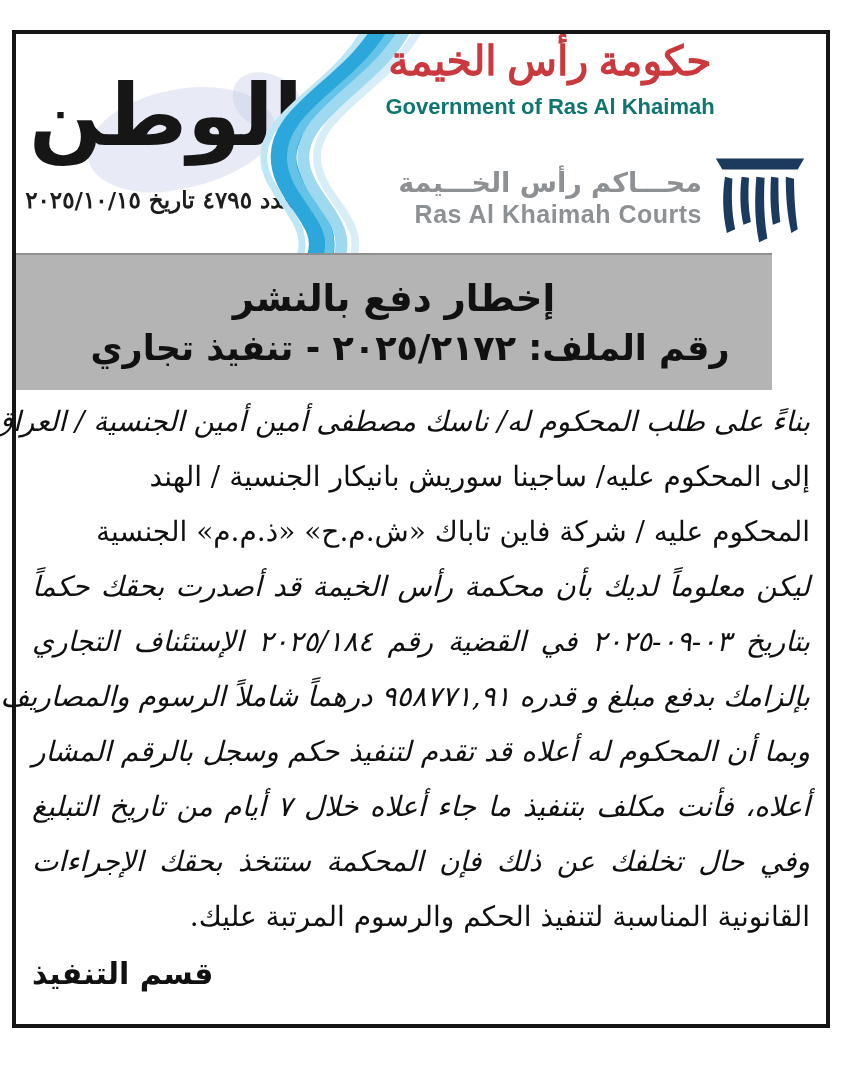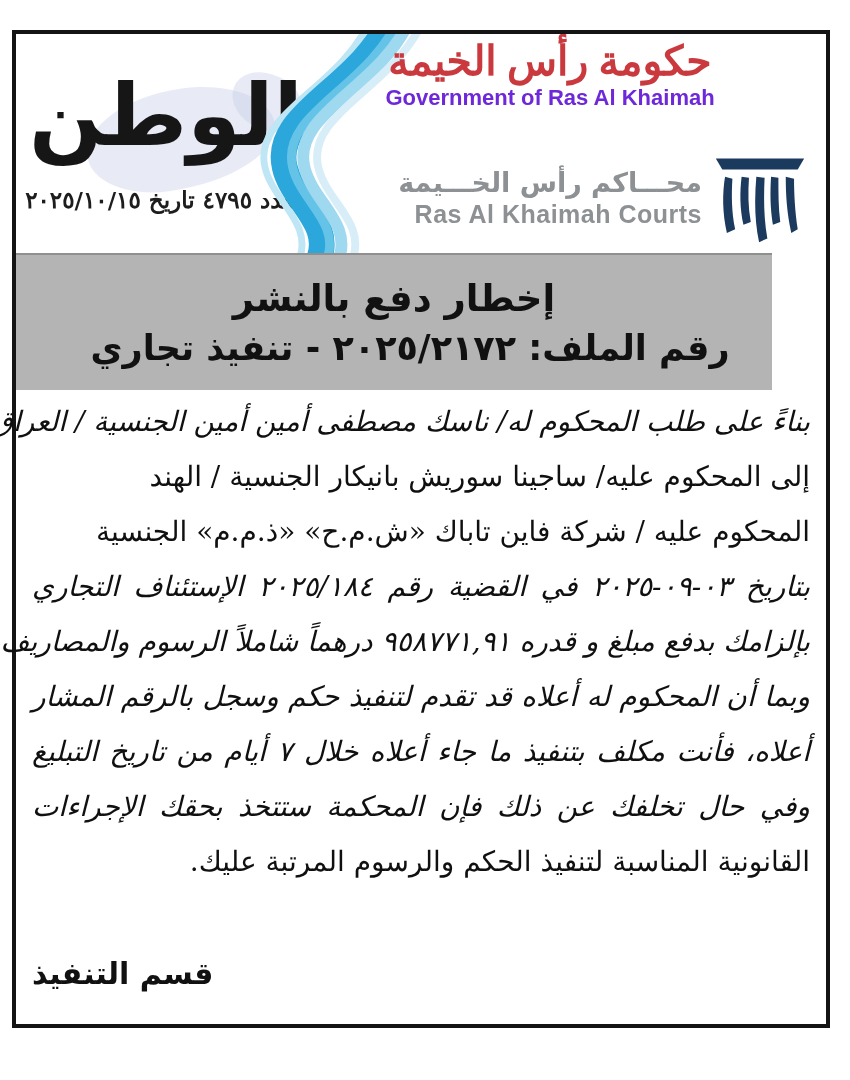--- a/index.html
+++ b/index.html
@@ -36,21 +36,21 @@
   }
 
   .wave-wrap { position:absolute; left:225px; top:0; width:190px; height:219px; }
 
   .gov-block { position:absolute; right:66px; top:4px; width:420px; text-align:center; direction:rtl; }
   .gov-ar {
     font-size:41px; font-weight:bold; color:#c9393d; line-height:1.15;
     font-family:Liberation Serif, serif;
   }
   .gov-en {
-    font-size:22px; font-weight:bold; color:#6d28d9; margin-top:0px;
+    font-size:22px; font-weight:bold; color:#0f766e; margin-top:9px;
     font-family:"Liberation Sans","DejaVu Sans",sans-serif;
   }
 
   .courts-block {
     position:absolute; right:20px; top:118px; width:450px;
     display:flex; flex-direction:row-reverse; align-items:center; gap:12px;
   }
   .courts-text { flex:1; direction:rtl; }
   .courts-ar { font-size:27px; font-weight:bold; color:#8e9194; line-height:1.2; }
   .courts-en { font-size:25px; font-weight:bold; color:#8e9194; letter-spacing:.5px;
@@ -131,20 +131,21 @@
 
     <div class="graybar">
       <div class="t1">إخطار دفع بالنشر</div>
       <div class="t2">رقم الملف: ٢٠٢٥/٢١٧٢ - تنفيذ تجاري</div>
     </div>
 
     <div class="body-text">
       <div class="bl j">بناءً على طلب المحكوم له/ ناسك مصطفى أمين أمين  الجنسية / العراق</div>
       <div class="bl e">إلى المحكوم عليه/ ساجينا سوريش بانيكار  الجنسية / الهند</div>
       <div class="bl e">المحكوم عليه / شركة فاين تاباك «ش.م.ح» «ذ.م.م» الجنسية</div>
+      <div class="bl j">ليكن معلوماً لديك بأن محكمة رأس الخيمة قد أصدرت بحقك حكماً</div>
       <div class="bl j">بتاريخ ٠٣-٠٩-٢٠٢٥ في القضية رقم ٢٠٢٥/١٨٤ الإستئناف التجاري</div>
       <div class="bl j">بإلزامك بدفع مبلغ و قدره ٩٥٨٧٧١,٩١ درهماً شاملاً الرسوم والمصاريف،</div>
       <div class="bl j">وبما أن المحكوم له أعلاه قد تقدم لتنفيذ حكم وسجل بالرقم المشار</div>
       <div class="bl j">أعلاه، فأنت مكلف بتنفيذ ما جاء أعلاه خلال ٧ أيام من تاريخ التبليغ</div>
       <div class="bl j">وفي حال تخلفك عن ذلك فإن المحكمة ستتخذ بحقك الإجراءات</div>
       <div class="bl e">القانونية المناسبة لتنفيذ الحكم والرسوم المرتبة عليك.</div>
     </div>
 
     <div class="dept">قسم التنفيذ</div>
 

